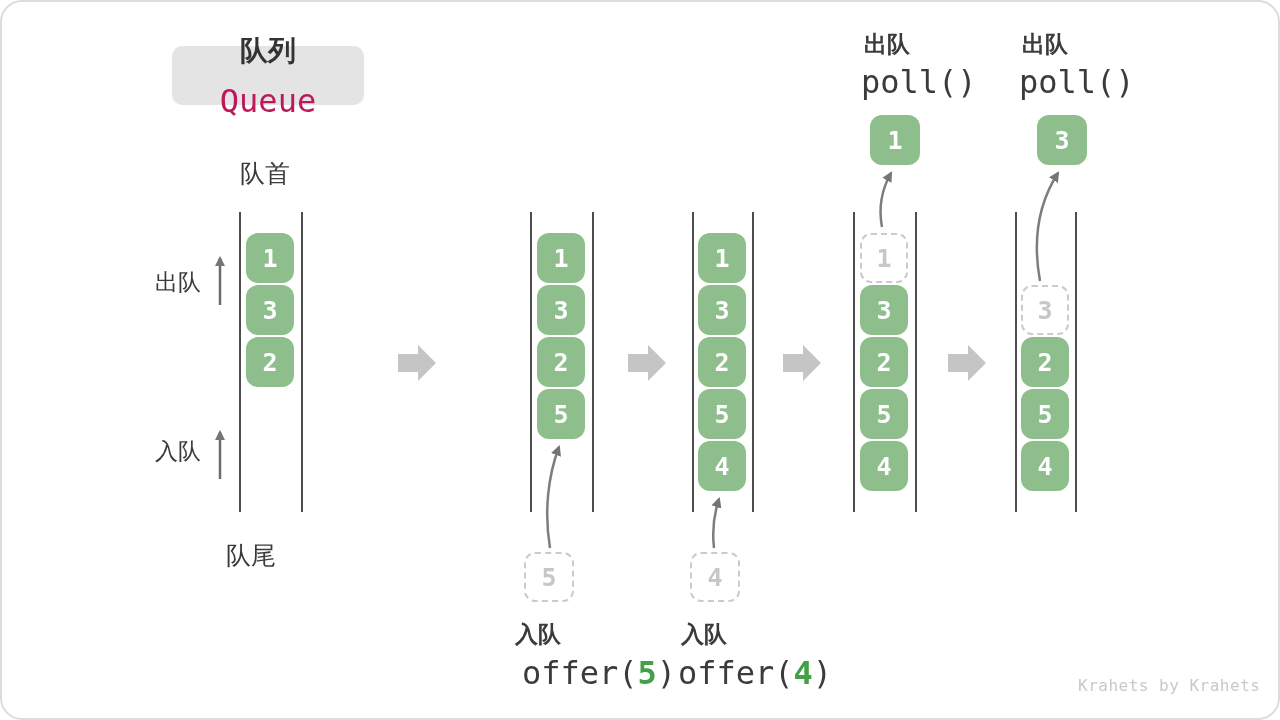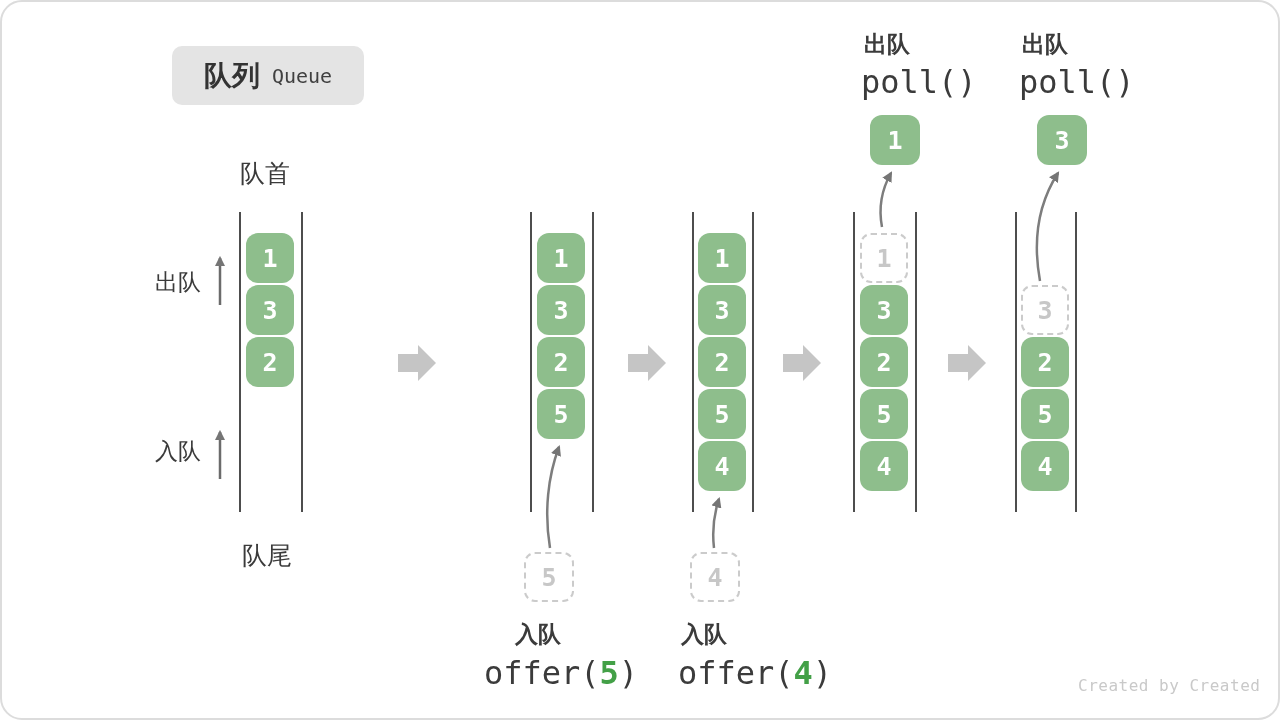--- a/index.html
+++ b/index.html
@@ -5,27 +5,27 @@
   html,body { margin:0; padding:0; background:#ffffff; }
   .canvas {
     position:relative; width:1280px; height:720px; background:#fff;
     border:2px solid #dcdcdc; border-radius:22px; box-sizing:border-box;
     overflow:hidden;
     font-family:"Liberation Sans", sans-serif;
   }
   .badge {
     position:absolute; left:170px; top:44px; width:192px; height:59px;
     background:var(--badge-bg,#e4e4e4); border-radius:10px;
-    display:flex; align-items:center; justify-content:center; gap:12px;
+    display:flex; align-items:center; justify-content:center; gap:12px;flex-direction:column;
   }
   .badge-zh { font-size:28px; font-weight:bold; color:#333; }
-  .badge-en { font-family:"DejaVu Sans Mono", monospace; font-size:20px; color:#404040; }
+  .badge-en { font-family:"DejaVu Sans Mono", monospace; font-size:32px; color:#be185d; }
   .lbl { position:absolute; font-weight:normal; color:var(--text-dark,#3b3b3b); white-space:nowrap; }
   .front { left:238px; top:155px; font-size:25px; }
-  .rear  { left:240px; top:537px; font-size:25px;text-align:right; }
+  .rear  { left:224px; top:537px; font-size:25px;text-align:right; }
   .side  { font-size:23px; }
   .dequeue-side { left:153px; top:265px; }
   .enqueue-side { left:153px; top:434px; }
   .vline { position:absolute; width:1.5px; background:#4d4d4d; }
   .qbox {
     position:absolute; width:48px; height:50px; box-sizing:border-box;
     background:var(--element-green,#8ebe8c); border-radius:12px; color:#fff;
     display:flex; align-items:center; justify-content:center;
     font-family:"DejaVu Sans Mono", monospace; font-weight:bold; font-size:25px;
   }
@@ -87,21 +87,21 @@
       <div class="qbox" style="left: 244px; top: 283px;">3</div>
       <div class="qbox" style="left: 244px; top: 335px;">2</div>
       <div class="vline" style="left: 528px; top: 210px; height: 300px;"></div>
       <div class="vline" style="left: 590px; top: 210px; height: 300px;"></div>
       <div class="qbox" style="left: 535px; top: 231px;">1</div>
       <div class="qbox" style="left: 535px; top: 283px;">3</div>
       <div class="qbox" style="left: 535px; top: 335px;">2</div>
       <div class="qbox" style="left: 535px; top: 387px;">5</div>
       <div class="op-label" style="left: 513px; top: 617px;">入队</div>
       <div class="qbox dashed staging" style="left: 522px; top: 550px;">5</div>
-      <div class="op-code" style="left: 482px; top: 652px;"><span>offer(</span><span class="arg">5</span><span>)</span></div>
+      <div class="op-code" style="left: 520px; top: 652px;"><span>offer(</span><span class="arg">5</span><span>)</span></div>
       <div class="vline" style="left: 690px; top: 210px; height: 300px;"></div>
       <div class="vline" style="left: 750px; top: 210px; height: 300px;"></div>
       <div class="qbox" style="left: 696px; top: 231px;">1</div>
       <div class="qbox" style="left: 696px; top: 283px;">3</div>
       <div class="qbox" style="left: 696px; top: 335px;">2</div>
       <div class="qbox" style="left: 696px; top: 387px;">5</div>
       <div class="qbox" style="left: 696px; top: 439px;">4</div>
       <div class="op-label" style="left: 679px; top: 617px;">入队</div>
       <div class="qbox dashed staging" style="left: 688px; top: 550px;">4</div>
       <div class="op-code" style="left: 676px; top: 652px;"><span>offer(</span><span class="arg">4</span><span>)</span></div>
@@ -119,14 +119,14 @@
       <div class="vline" style="left: 1073px; top: 210px; height: 300px;"></div>
       <div class="qbox dashed" style="left: 1019px; top: 283px;">3</div>
       <div class="qbox" style="left: 1019px; top: 335px;">2</div>
       <div class="qbox" style="left: 1019px; top: 387px;">5</div>
       <div class="qbox" style="left: 1019px; top: 439px;">4</div>
       <div class="op-label" style="left: 1020px; top: 27px;">出队</div>
       <div class="qbox floating" style="left: 1035px; top: 113px;">3</div>
       <div class="op-code" style="left: 1017px; top: 61px;">poll()</div>
     </div>
 
-  <div class="watermark">Created by Created</div>
+  <div class="watermark">Krahets by Krahets</div>
 </div>
 
 </body></html>

